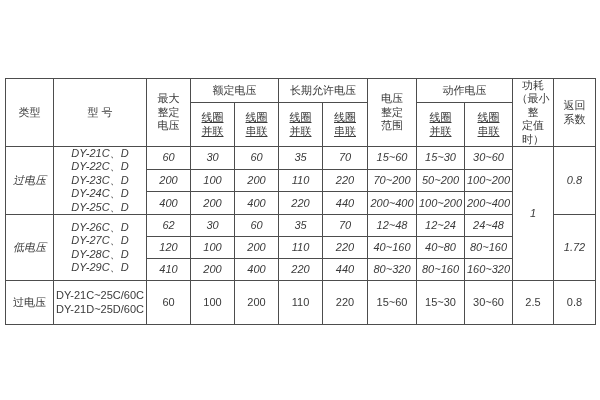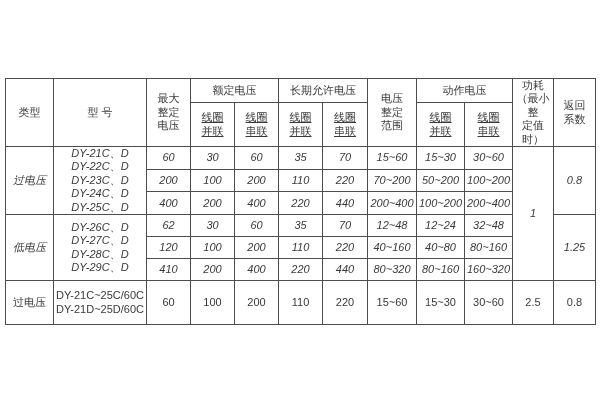--- a/index.html
+++ b/index.html
@@ -125,22 +125,22 @@
 DY-27C、D
 DY-28C、D
 DY-29C、D</td>
         <td>62</td>
         <td>30</td>
         <td>60</td>
         <td>35</td>
         <td>70</td>
         <td>12~48</td>
         <td>12~24</td>
-        <td>32~48</td>
-        <td rowspan="3">1.25</td>
+        <td>24~48</td>
+        <td rowspan="3">1.72</td>
       </tr>
       <tr class="r">
         <td>120</td>
         <td>100</td>
         <td>200</td>
         <td>110</td>
         <td>220</td>
         <td>40~160</td>
         <td>40~80</td>
         <td>80~160</td>

